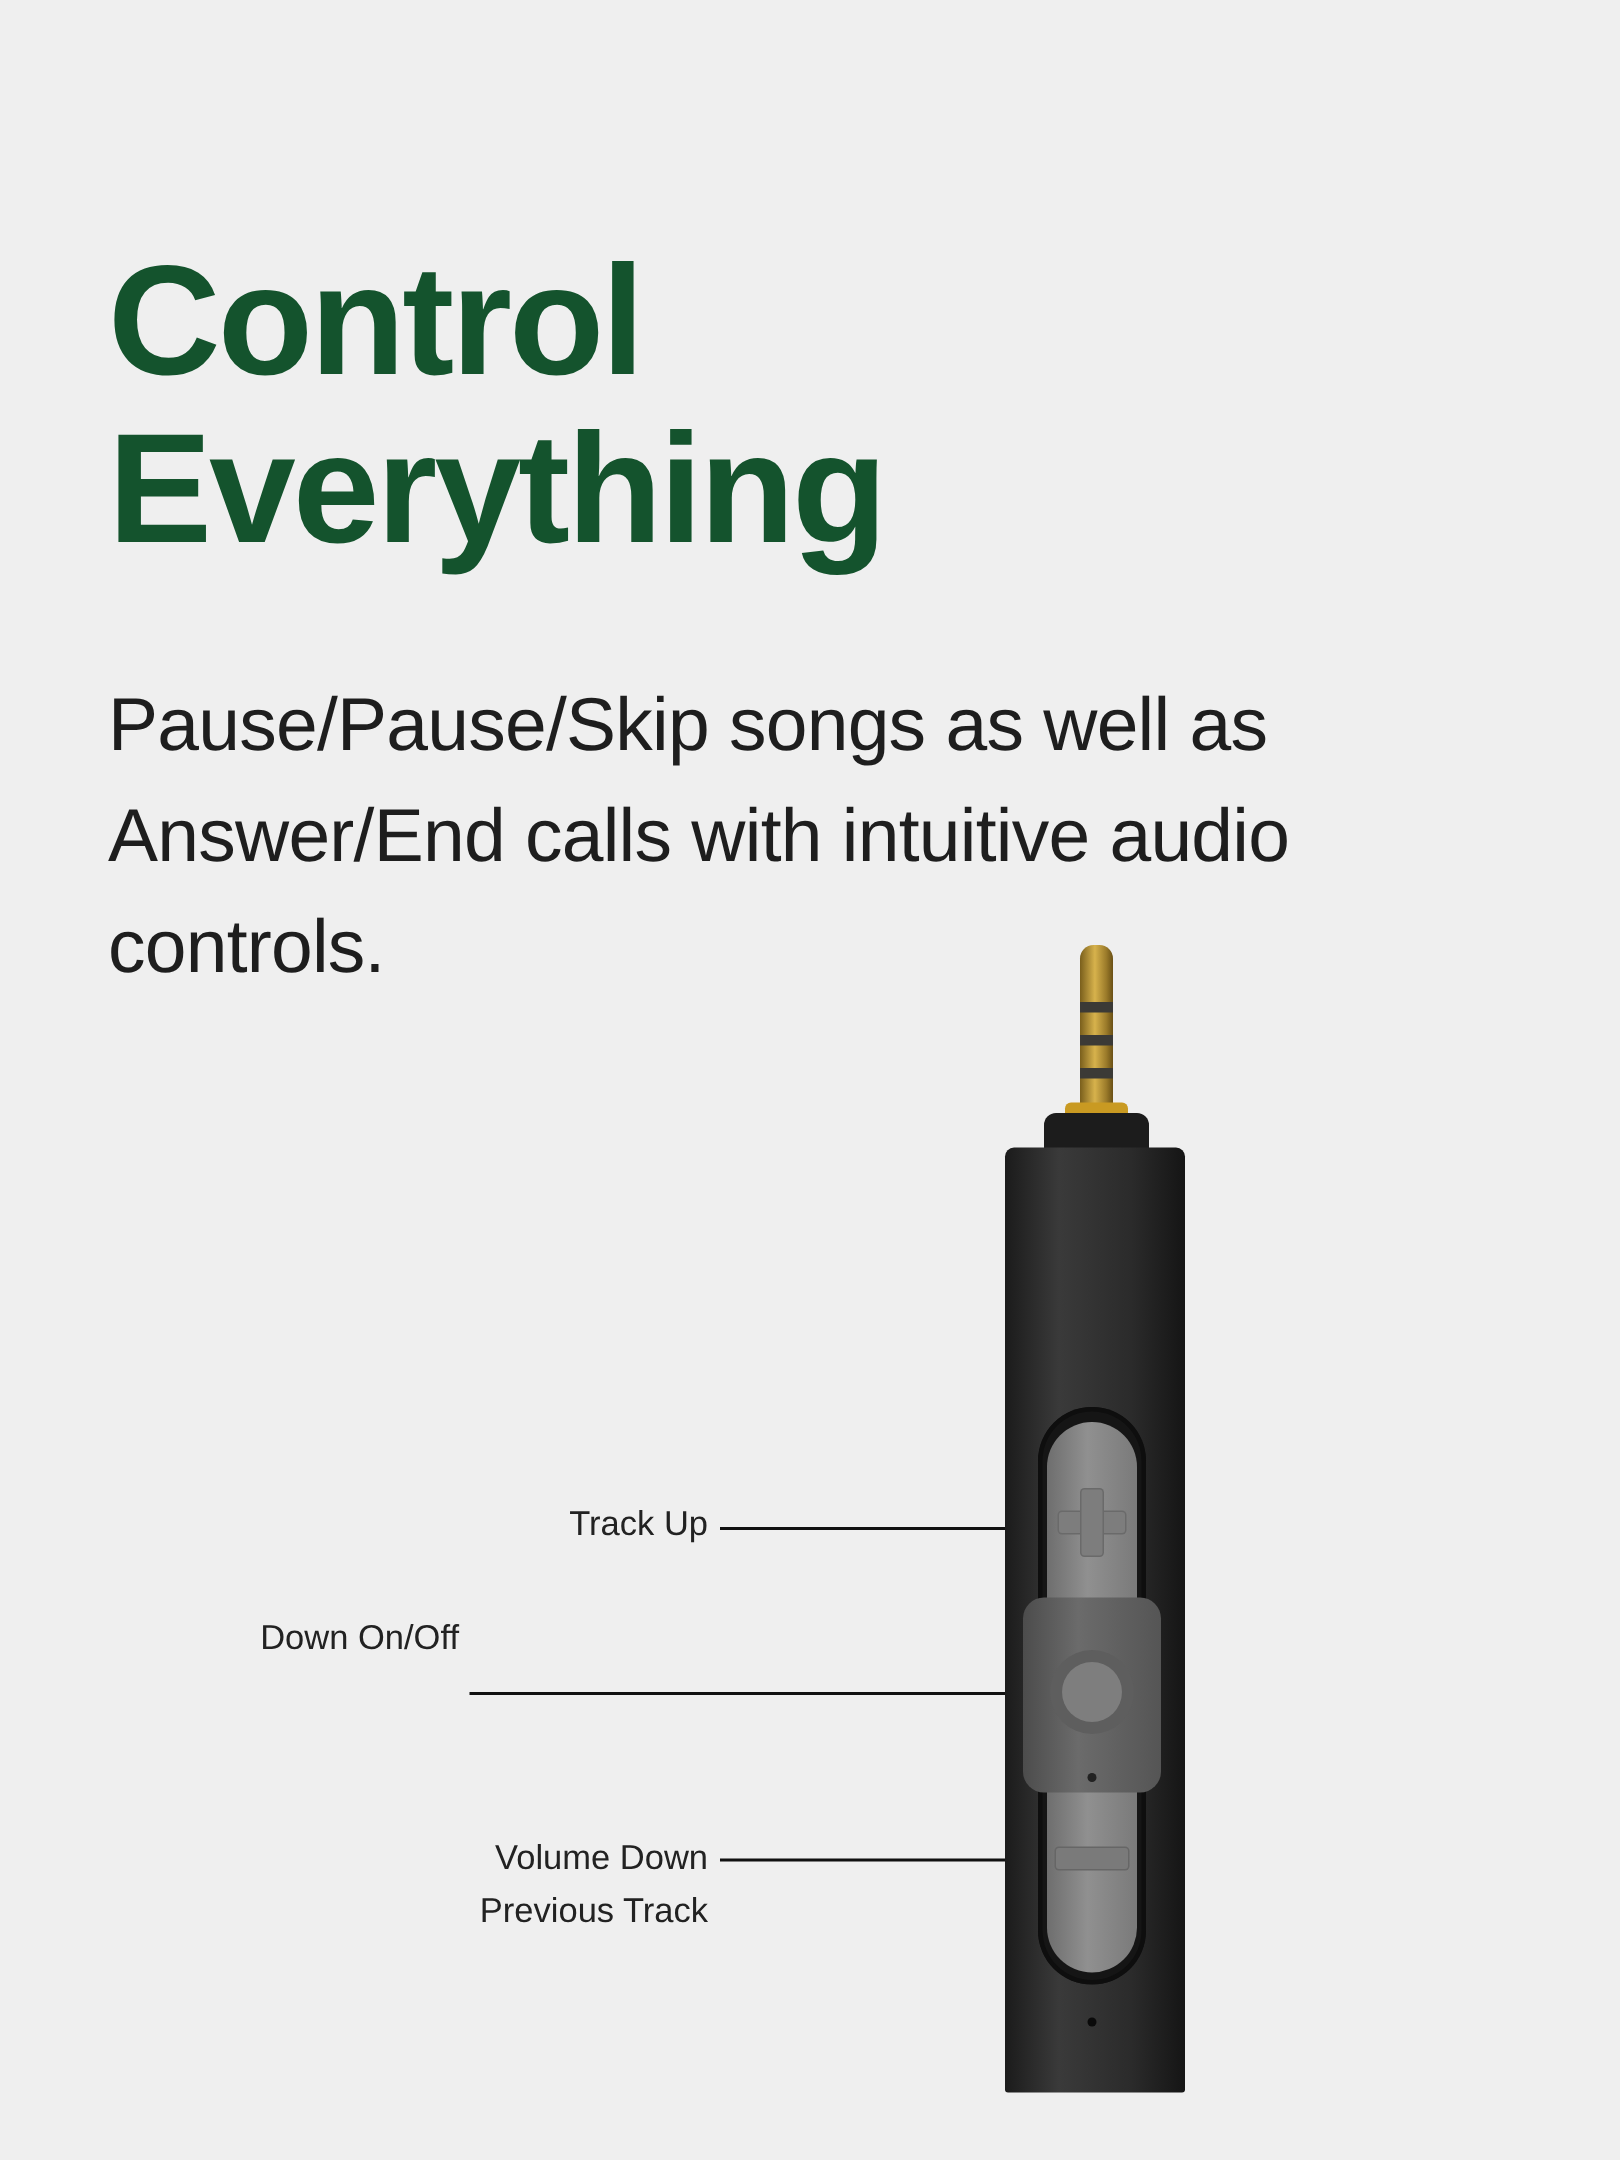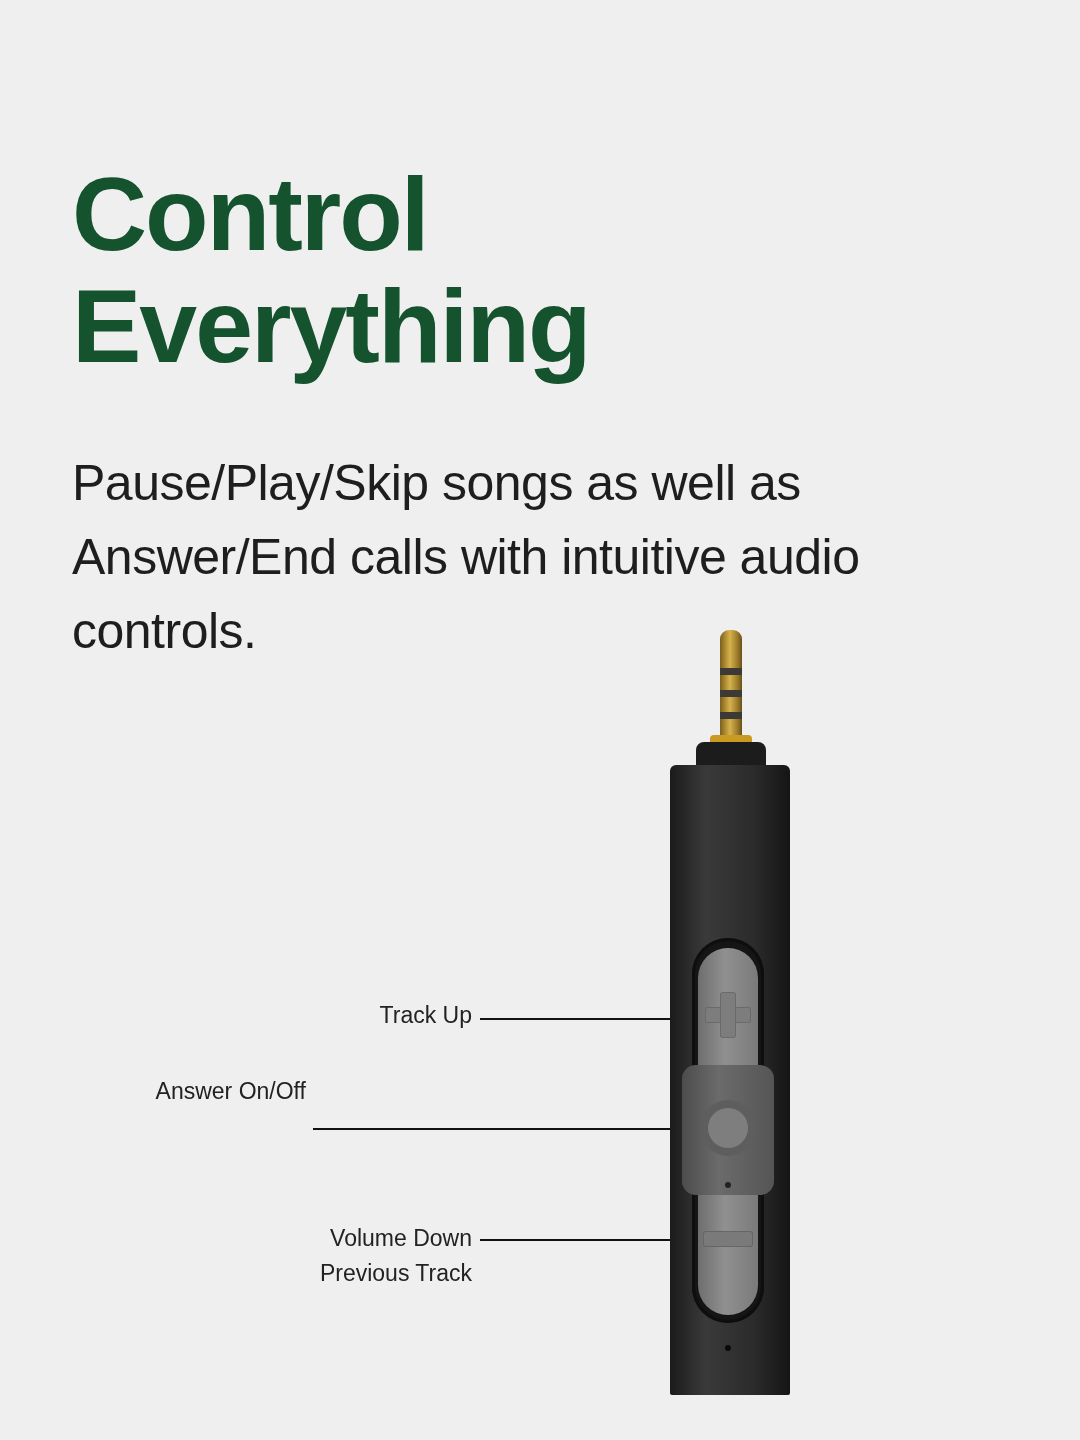--- a/index.html
+++ b/index.html
@@ -57,29 +57,29 @@
   .mic { position:absolute; left:85px; top:725px; width:6px; height:6px; border-radius:50%; background:#0a0a0a; }
 </style>
 </head>
 <body>
 
 <h1 class="title">
   <span>Control</span>
   <span>Everything</span>
 </h1>
 
-<p class="desc">Pause/Play/Skip songs as well as Answer/End calls with intuitive audio controls.</p>
+<p class="desc">Pause/Pause/Skip songs as well as Answer/End calls with intuitive audio controls.</p>
 
 <div class="label" style="left:280px; top:998px; width:192px;">
   <span>Track Up</span>
 </div>
 <div class="line" style="left:480px; top:1018px; width:250px;"></div>
 
 <div class="label" style="left:100px; top:1074px; width:206px;">
-  <span>Answer On/Off</span>
+  <span>Down On/Off</span>
 </div>
 <div class="line" style="left:313px; top:1128px; width:417px;"></div>
 
 <div class="label" style="left:260px; top:1221px; width:212px;">
   <span>Volume Down</span>
   <span>Previous Track</span>
 </div>
 <div class="line" style="left:480px; top:1239px; width:250px;"></div>
 
 <div class="device">

